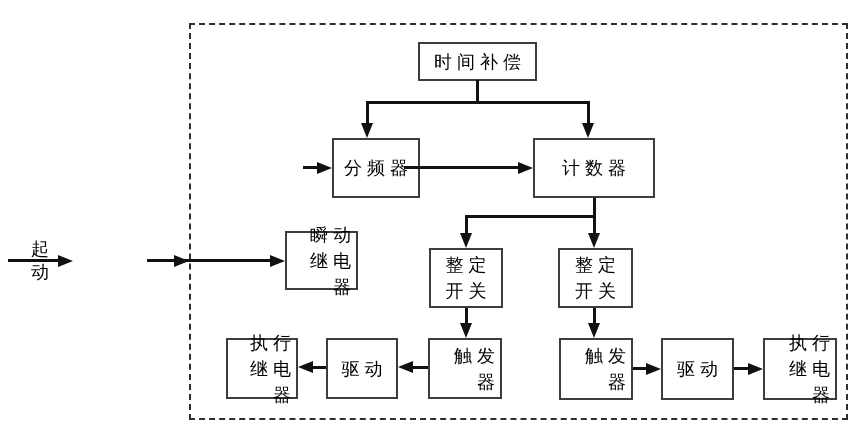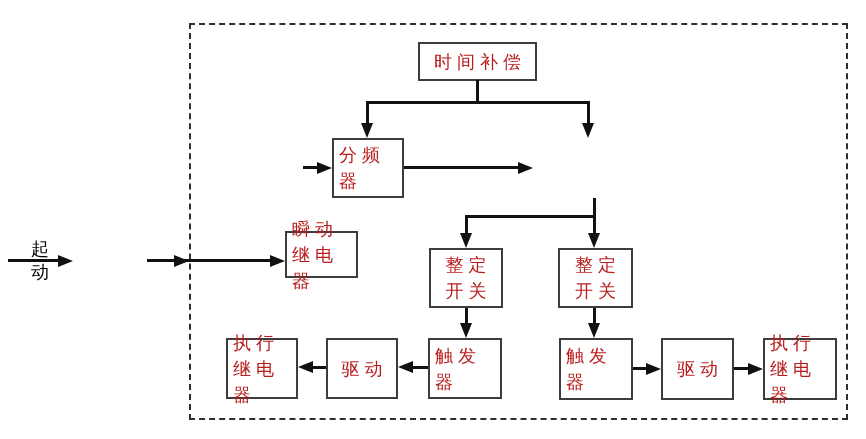--- a/index.html
+++ b/index.html
@@ -23,27 +23,27 @@
     background: transparent;
   }
   .box {
     position: absolute;
     box-sizing: border-box;
     border: 2px solid #3d3d3d;
     background: #ffffff;
     display: flex;
     align-items: center;
     justify-content: center;
-    text-align: left;
+    text-align: right;
     font-size: 18px;
     letter-spacing: 5px;
     padding-left: 5px;
     line-height: 26px;
     white-space: pre-line;
-    color: #b91c1c;
+    color: #000000;
   }
   .freelabel {
     position: absolute;
     font-size: 18px;
     line-height: 23px;
     text-align: center;
     white-space: pre-line;
     color: #000000;
   }
   .hline, .vline {
@@ -79,25 +79,26 @@
 <div id="canvas">
 
   <div class="boundary" style="left:189px; top:23px; width:659px; height:397px;"></div>
 
   <div class="freelabel" style="left:14px; top:238px; width:52px;">起
 动</div>
 
   <div class="box" style="left:418px; top:42px; width:119px; height:39px;">时间补偿</div>
 
 
-  <div class="box" style="left:332px; top:138px; width:72px; height:60px;">分频器</div>
+  <div class="box" style="left:332px; top:138px; width:88px; height:60px;">分频器</div>
+
+  <div class="box" style="left:533px; top:138px; width:122px; height:60px;">计数器</div>
 
 
-
-  <div class="box" style="left:285px; top:231px; width:73px; height:47px;">瞬动
+  <div class="box" style="left:285px; top:231px; width:73px; height:59px;">瞬动
 继电器</div>
 
   <div class="box" style="left:429px; top:248px; width:74px; height:60px;">整定
 开关</div>
 
   <div class="box" style="left:558px; top:248px; width:75px; height:60px;">整定
 开关</div>
 
   <div class="box" style="left:226px; top:338px; width:72px; height:61px;">执行
 继电器</div>

